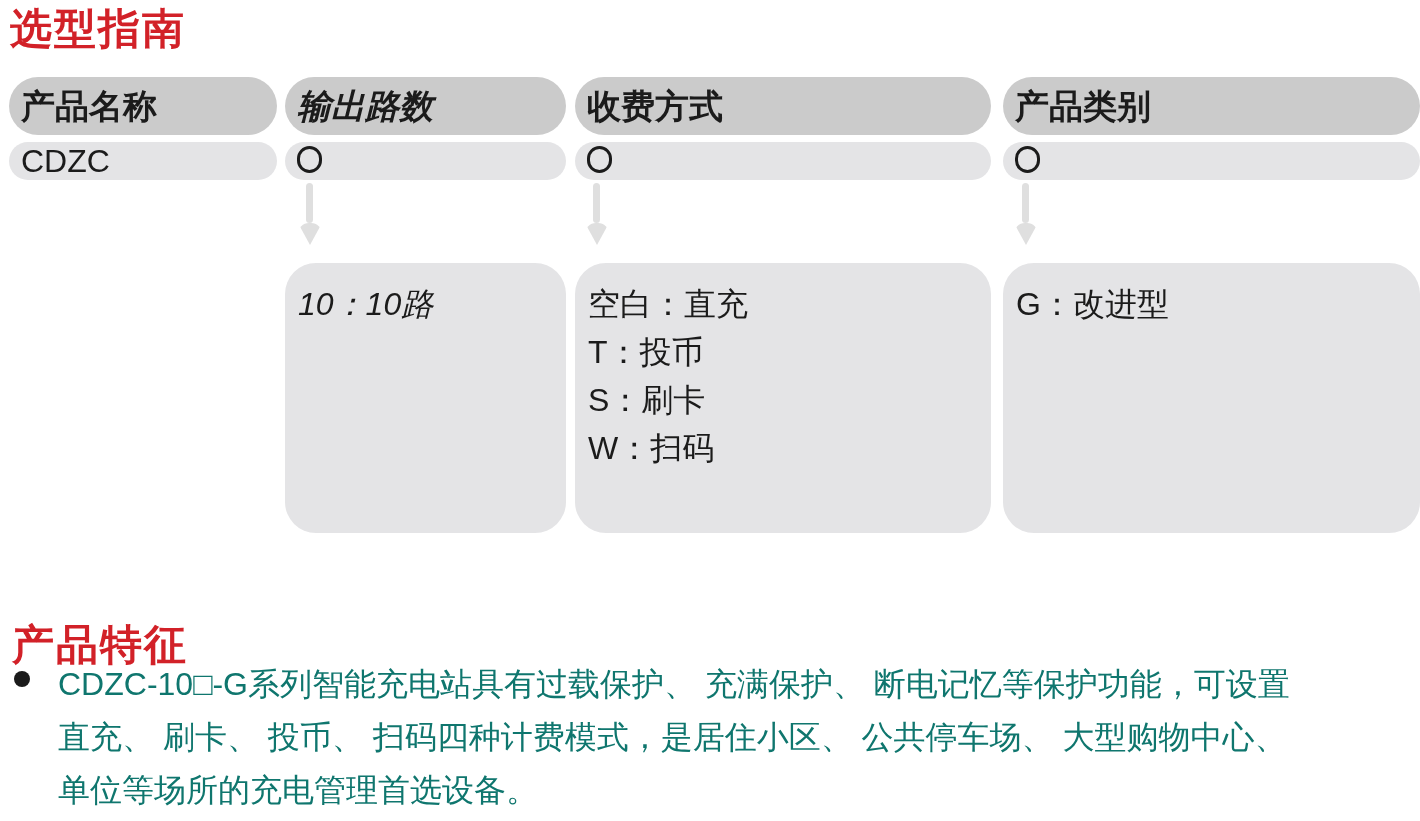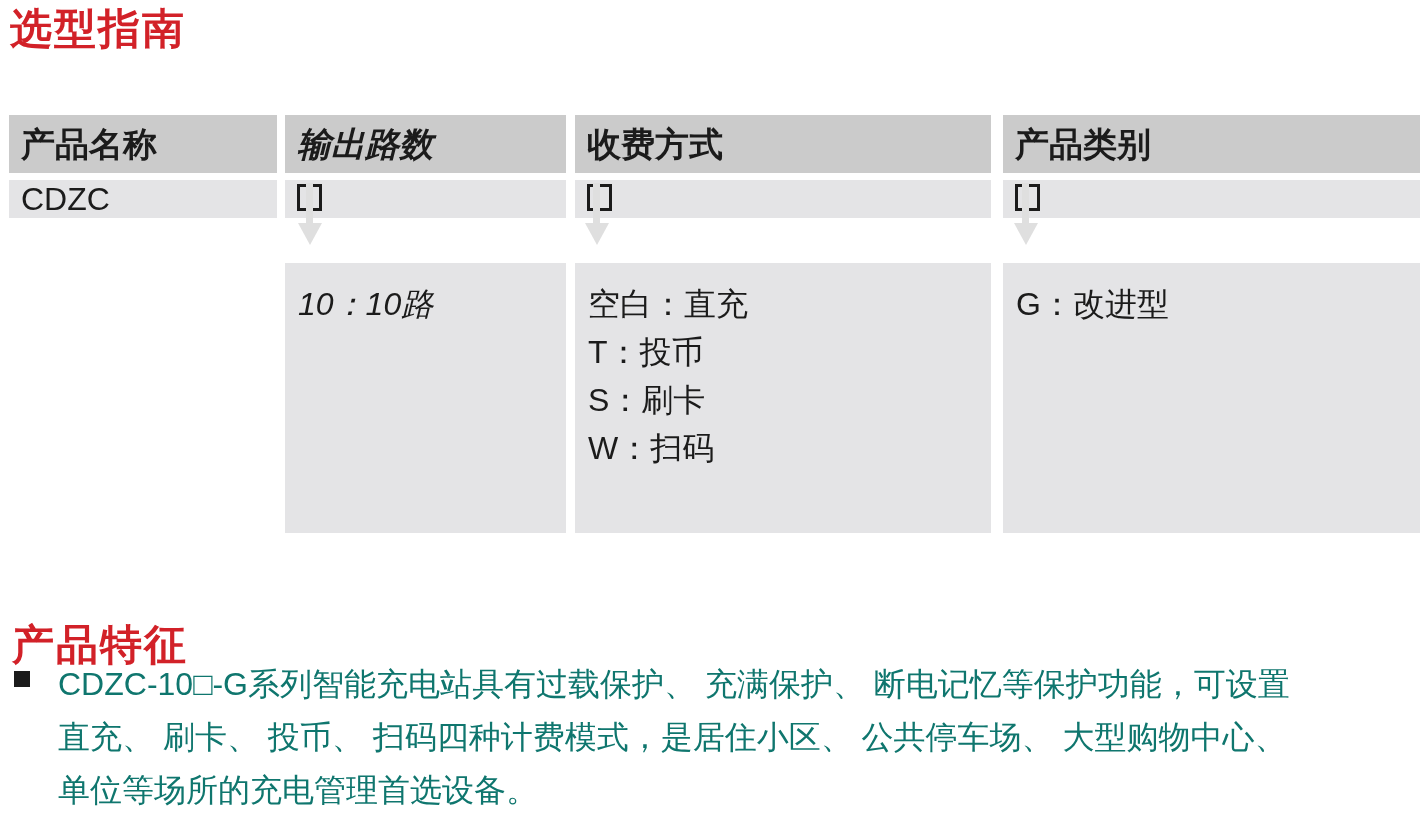--- a/index.html
+++ b/index.html
@@ -1,15 +1,15 @@
 <!DOCTYPE html>
 <html><head>
 <meta charset="utf-8">
 <style>
-  * { margin: 0; padding: 0; box-sizing: border-box; }
+  * { margin: 0; padding: 0; box-sizing: border-box; border-radius: 31px; }
   html, body { background: #ffffff; }
   body {
     font-family: "Liberation Sans", "DejaVu Sans", sans-serif;
     color: #1b1b1b;
     width: 1420px;
     height: 821px;
     position: relative;
     overflow: hidden;
   }
   .canvas { position: absolute; left: 0; top: 0; width: 1420px; height: 821px; }
@@ -20,21 +20,21 @@
     font-weight: bold;
     color: #d22128;
     letter-spacing: 2px;
     line-height: 46px;
     white-space: nowrap;
   }
   #sel-title { left: 10px; top: 6px; }
   #feat-title { left: 12px; top: 622px; }
 
   
-  .cell { position: absolute; margin-top: 38px; }
+  .cell { position: absolute; }
   .hdr {
     top: 77px; height: 58px;
     background: #cbcbcb;
     font-size: 34px; font-weight: bold;
     line-height: 58px;
     padding-left: 12px;
     white-space: nowrap;
   }
   .row {
     top: 142px; height: 38px;

